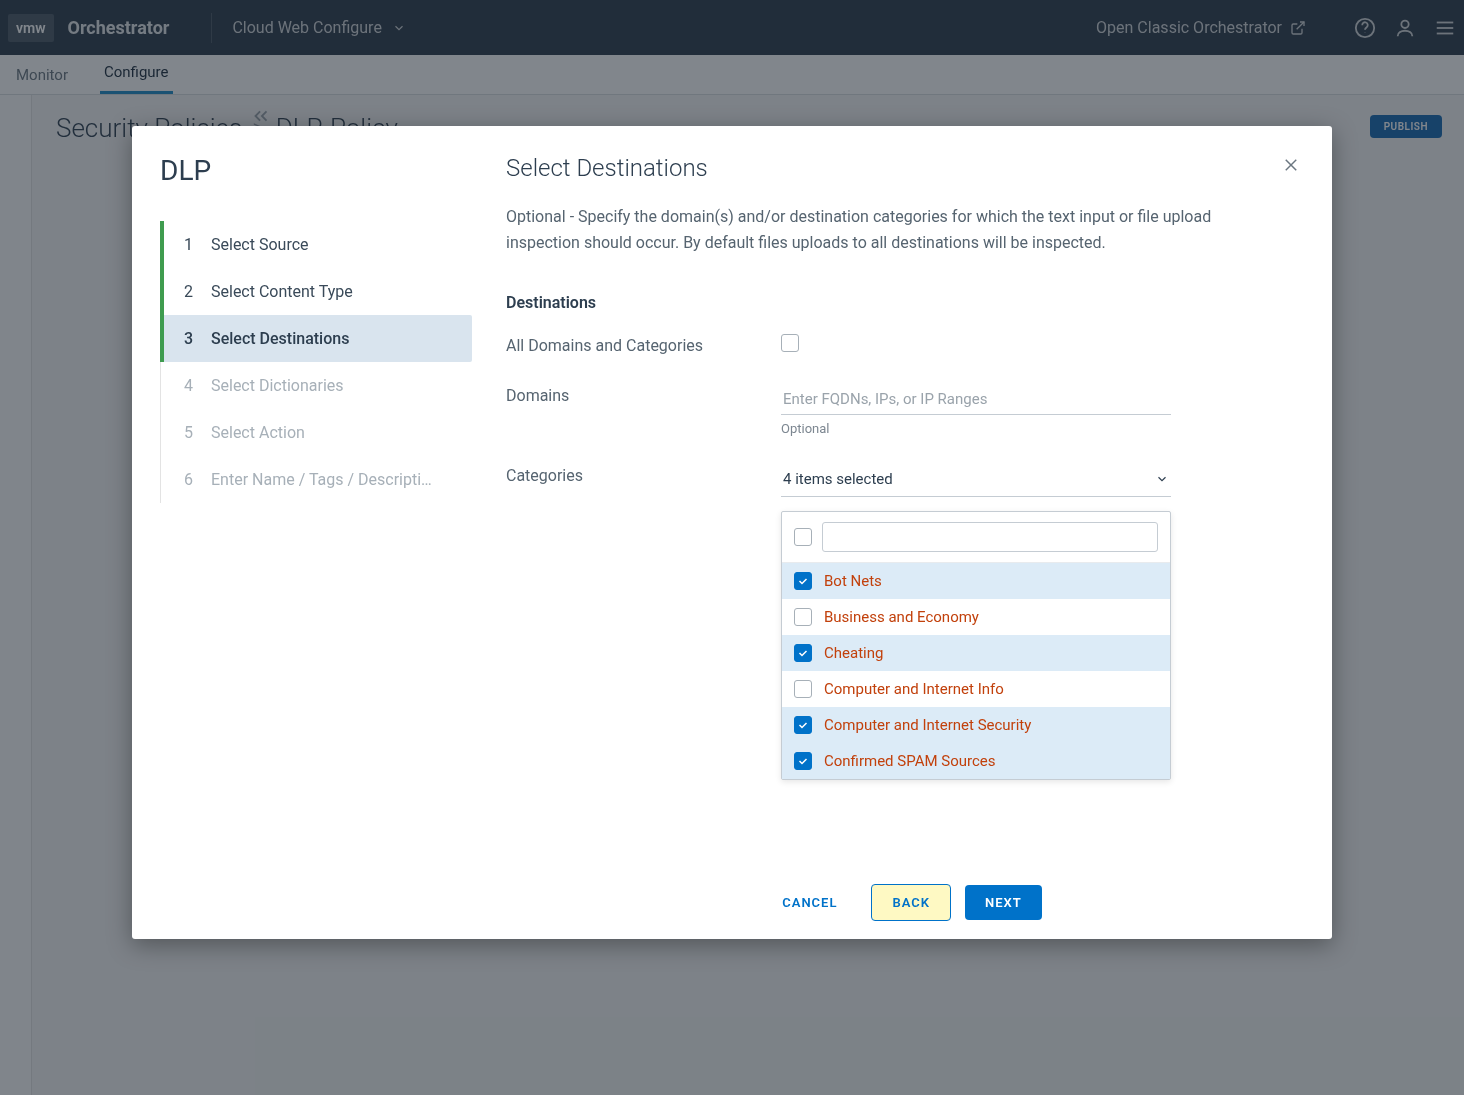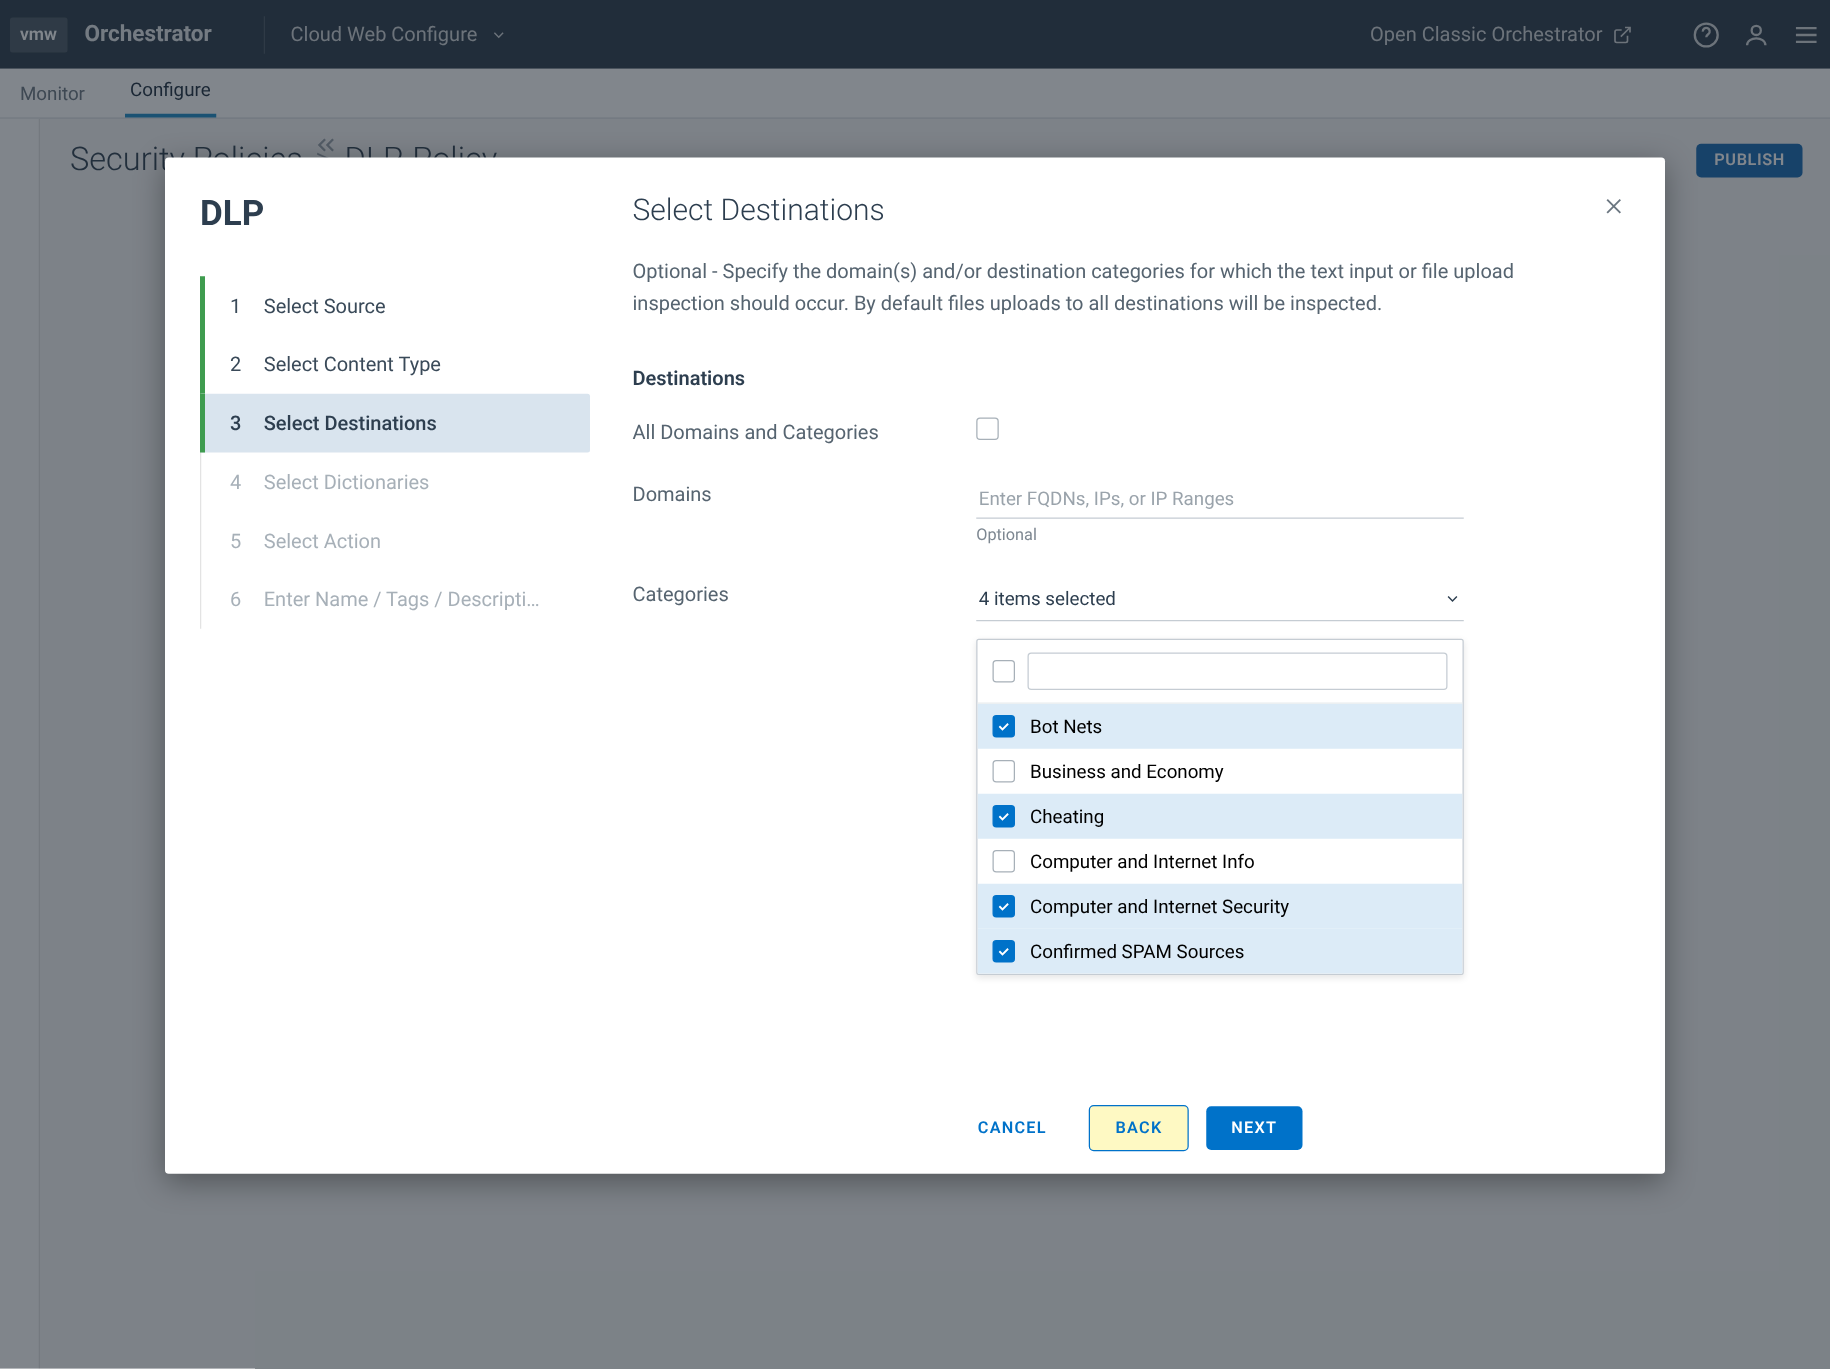--- a/index.html
+++ b/index.html
@@ -22,30 +22,30 @@
   .tab { padding: 10px 4px; cursor: pointer; }
   .tab.active { color: #1b2c3d; border-bottom: 3px solid #1d8cc8; }
 
   .main-bg { display: flex; height: calc(100% - 95px); }
   .sidebar-bg { width: 32px; background: #fcfcfc; border-right: 1px solid #e3e3e3; padding-top: 10px; color: #9aa3ab; font-size: 12px; overflow: hidden; }
   .sidebar-bg .srow { height: 36px; display: flex; align-items: center; padding-left: 6px; white-space: nowrap; margin-left: 32px; }
   .content-bg { flex: 1; padding: 18px 24px; position: relative; }
   .collapse-arrows { position: absolute; top: 10px; left: 218px; color: #9aa3ab; }
   .breadcrumb { font-size: 26px; color: #2d3e4f; font-weight: 300; display: flex; gap: 10px; align-items: baseline;}
   .breadcrumb .sep { color: #9aa3ab; }
-  .publish-btn { position: absolute; top: 20px; right: 22px; background: #1468b2; color: #fff; border: none; border-radius: 4px; padding: 6px 14px; font-size: 13px; font-weight: 600; letter-spacing: .5px; }
+  .publish-btn { position: absolute; top: 20px; right: 22px; background: #1468b2; color: #fff; border: none; border-radius: 4px; padding: 6px 14px; font-size: 10px; font-weight: 600; letter-spacing: .5px; }
 
   
   .overlay { position: absolute; inset: 0; background: rgba(25,35,45,0.55); display: flex; align-items: flex-start; justify-content: center; padding-top: 126px; }
 
   
   .modal { width: 1200px; height: 813px; background: #fff; border-radius: 3px; box-shadow: 0 6px 24px rgba(0,0,0,.35); display: flex; overflow: hidden; position: relative; }
 
   .wizard { width: 340px; padding: 28px 0 0 28px; }
-  .wizard h1 { font-size: 28px; font-weight: 700; color: #2d3e4f; margin-bottom: 34px; }
+  .wizard h1 { font-size: 28px; font-weight: 400; color: #2d3e4f; margin-bottom: 34px; }
   .steps { border-left: 1px solid #e3e3e3; }
   .step { display: flex; align-items: center; gap: 18px; padding: 14px 14px 14px 18px; font-size: 16px; color: #a7b0b8; position: relative; }
   .step.done { color: #3a4a59; }
   .step.done::before { content: ""; position: absolute; left: -1px; top: 0; bottom: 0; width: 4px; background: #3f9c4f; }
   .step.current { background: #d9e4ee; color: #2d3e4f; font-weight: 500; border-radius: 0 2px 2px 0; }
   .step.current::before { content: ""; position: absolute; left: -1px; top: 0; bottom: 0; width: 4px; background: #3f9c4f; }
   .step .num { width: 14px; text-align: right; }
   .step .label { white-space: nowrap; overflow: hidden; text-overflow: ellipsis; }
 
   .panel { flex: 1; padding: 28px 34px 0 34px; display: flex; flex-direction: column; position: relative; }
@@ -65,21 +65,21 @@
   .txt-underline { width: 100%; border: none; border-bottom: 1px solid #c5ccd3; font-size: 15px; padding: 6px 2px; color: #2d3e4f; outline: none; }
   .txt-underline::placeholder { color: #9aa3ab; }
   .hint { font-size: 13px; color: #7d8791; margin-top: 6px; }
 
   .select-box { border-bottom: 1px solid #c5ccd3; padding: 6px 2px 8px; display: flex; justify-content: space-between; align-items: center; cursor: pointer; font-size: 15px; color: #2d3e4f; text-align: right; }
 
   .dropdown { margin-top: 14px; width: 390px; border: 1px solid #c5ccd3; border-radius: 2px; background: #fff; box-shadow: 0 2px 6px rgba(0,0,0,.1); }
   .dd-search { padding: 10px 12px; display: flex; gap: 10px; align-items: center; }
   .dd-search input { flex: 1; height: 30px; border: 1px solid #c5ccd3; border-radius: 3px; padding: 0 8px; font-size: 14px; outline: none; }
   .dd-list { max-height: 218px; overflow-y: scroll; border-top: 1px solid #e8ebee; }
-  .dd-item { display: flex; align-items: center; gap: 12px; padding: 9px 12px; font-size: 15px; color: #000000; cursor: pointer; }
+  .dd-item { display: flex; align-items: center; gap: 12px; padding: 9px 12px; font-size: 15px; color: #c2410c; cursor: pointer; }
   .dd-item.sel { background: #dcebf7; }
 
   
   .dd-list::-webkit-scrollbar { width: 16px; }
   .dd-list::-webkit-scrollbar-track { background: #f0f2f4; }
   .dd-list::-webkit-scrollbar-thumb { background: #b8c0c7; }
   .dd-list::-webkit-scrollbar-button { height: 16px; background: #e3e6e9; }
 
   .footer { position: absolute; bottom: 0; left: 0; right: 0; height: 74px; display: flex; justify-content: center; align-items: center; gap: 14px; padding: 0 26px; }
   .btn { font-size: 13px; font-weight: 600; letter-spacing: 1px; padding: 10px 20px; border-radius: 4px; cursor: pointer; }

